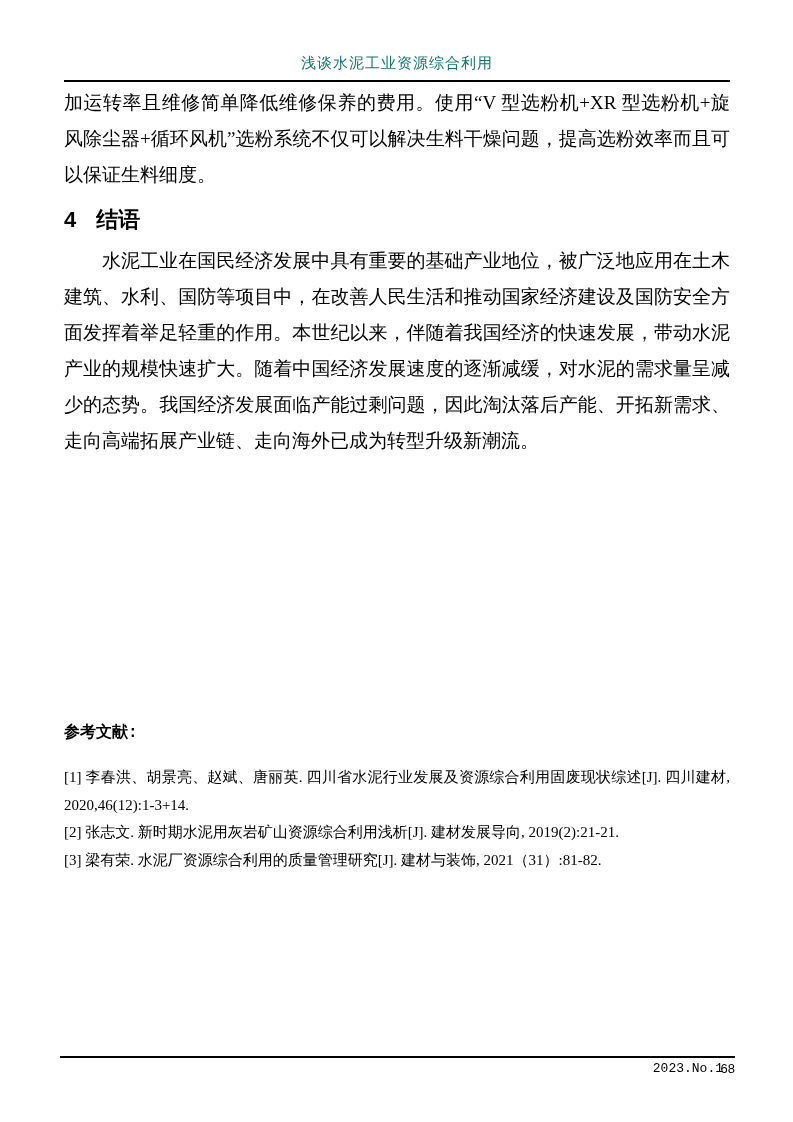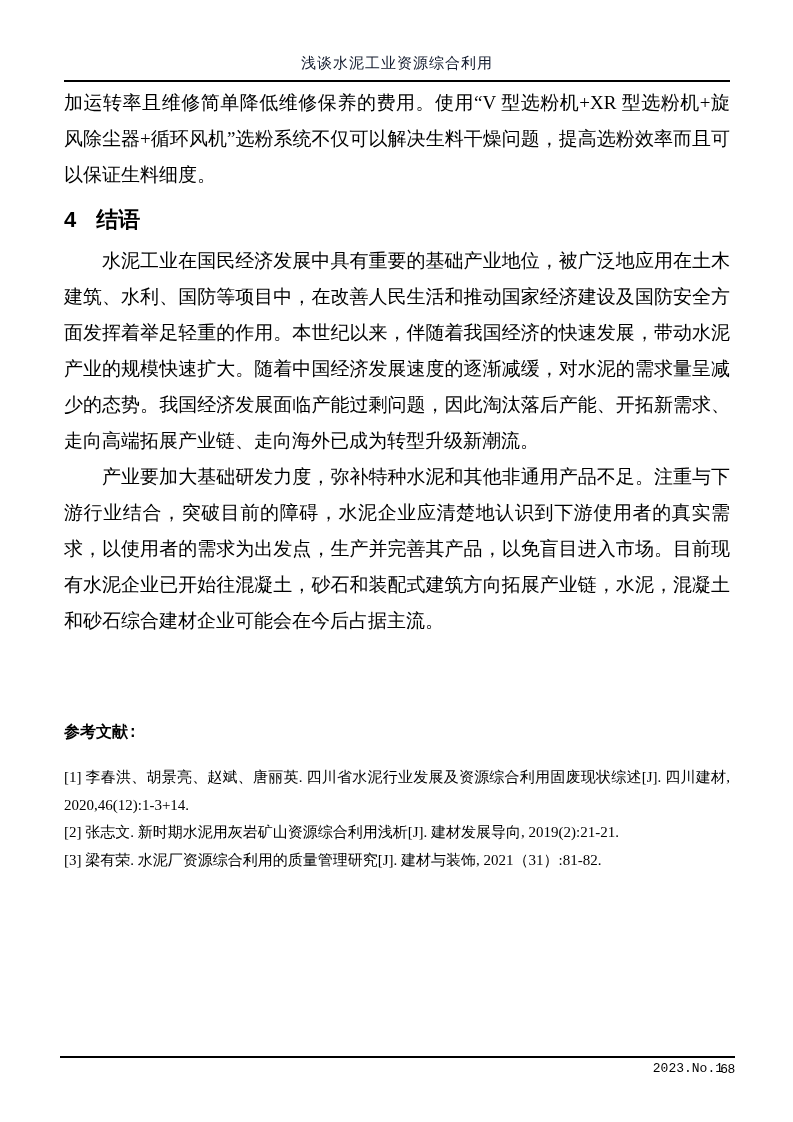--- a/index.html
+++ b/index.html
@@ -17,21 +17,21 @@
     position: absolute;
     left: 64px;
     right: 63px;
     top: 0;
   }
   .header {
     padding-top: 54px;
     text-align: center;
     font-size: 15px;
     letter-spacing: 1px;
-    color: #0f172a;
+    color: #0f766e;
   }
   .header-rule {
     margin-top: 7px;
     border-bottom: 2px solid #000000;
     height: 0;
   }
   .intro-paragraph {
     margin-top: 3px;
     font-size: 19px;
     line-height: 36px;
@@ -120,21 +120,20 @@
     <div class="header-rule"></div>
 
     <div class="intro-paragraph">加运转率且维修简单降低维修保养的费用。使用“V 型选粉机+XR 型选粉机+旋风除尘器+循环风机”选粉系统不仅可以解决生料干燥问题，提高选粉效率而且可以保证生料细度。</div>
 
     <div class="section-heading">
       <span class="sec-num">4</span>
       <span class="sec-title">结语</span>
     </div>
 
     <div class="body-paragraph">水泥工业在国民经济发展中具有重要的基础产业地位，被广泛地应用在土木建筑、水利、国防等项目中，在改善人民生活和推动国家经济建设及国防安全方面发挥着举足轻重的作用。本世纪以来，伴随着我国经济的快速发展，带动水泥产业的规模快速扩大。随着中国经济发展速度的逐渐减缓，对水泥的需求量呈减少的态势。我国经济发展面临产能过剩问题，因此淘汰落后产能、开拓新需求、走向高端拓展产业链、走向海外已成为转型升级新潮流。</div>
-    <div class="body-paragraph">产业要加大基础研发力度，弥补特种水泥和其他非通用产品不足。注重与下游行业结合，突破目前的障碍，水泥企业应清楚地认识到下游使用者的真实需求，以使用者的需求为出发点，生产并完善其产品，以免盲目进入市场。目前现有水泥企业已开始往混凝土，砂石和装配式建筑方向拓展产业链，水泥，混凝土和砂石综合建材企业可能会在今后占据主流。</div>
 
   </div>
 
   <div class="references">
     <div class="references-heading">参考文献:</div>
     <div class="reference-item">[1] 李春洪、胡景亮、赵斌、唐丽英. 四川省水泥行业发展及资源综合利用固废现状综述[J]. 四川建材, 2020,46(12):1-3+14.</div>
     <div class="reference-item">[2] 张志文. 新时期水泥用灰岩矿山资源综合利用浅析[J]. 建材发展导向, 2019(2):21-21.</div>
     <div class="reference-item">[3] 梁有荣. 水泥厂资源综合利用的质量管理研究[J]. 建材与装饰, 2021（31）:81-82.</div>
   </div>
 

